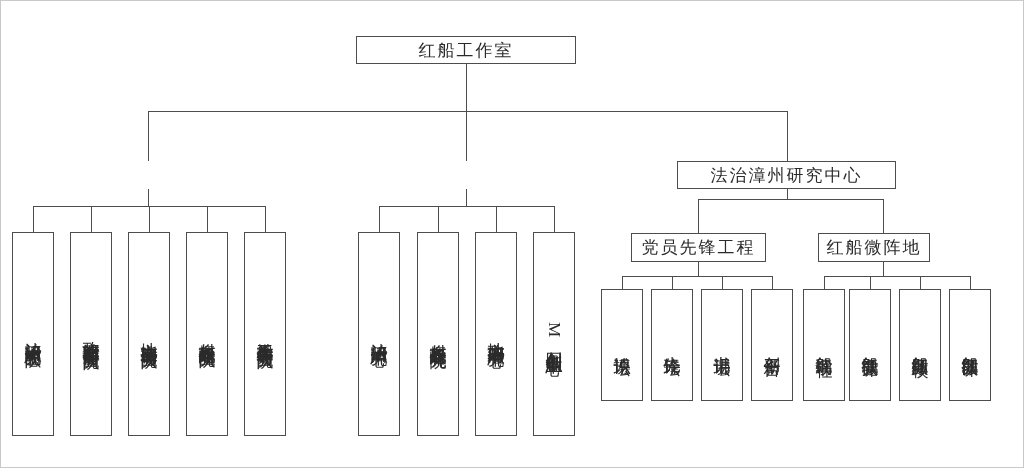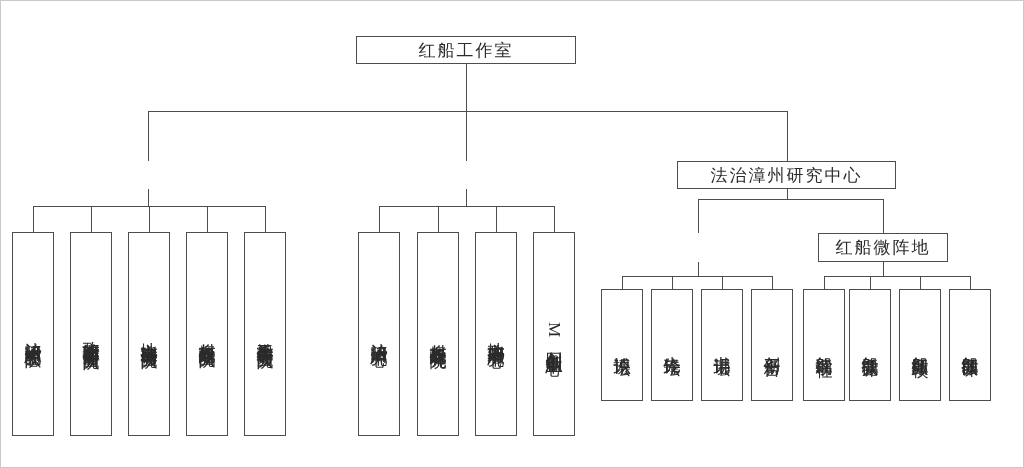--- a/index.html
+++ b/index.html
@@ -112,21 +112,24 @@
   </div>
   <div class="vbox minh-a" style="left:532px;top:231px">
     <span>M创园创新创业中心</span>
   </div>
 
   <div class="vline" style="left:786px;top:188px;height:10px"></div>
   <div class="hline" style="left:697px;top:198px;width:186px"></div>
   <div class="vline" style="left:697px;top:198px;height:34px"></div>
   <div class="vline" style="left:882px;top:198px;height:34px"></div>
 
-  <div class="hbox" style="left:817px;top:232px;width:130px;height:29px">
+  <div class="hbox" style="left:630px;top:232px;width:135px;height:29px">
+    <span>党员先锋工程</span>
+  </div>
+  <div class="hbox" style="left:817px;top:232px;width:112px;height:29px">
     <span>红船微阵地</span>
   </div>
 
   <div class="vline" style="left:697px;top:261px;height:14px"></div>
   <div class="hline" style="left:621px;top:275px;width:151px"></div>
   <div class="vline" style="left:621px;top:275px;height:13px"></div>
   <div class="vline" style="left:671px;top:275px;height:13px"></div>
   <div class="vline" style="left:721px;top:275px;height:13px"></div>
   <div class="vline" style="left:771px;top:275px;height:13px"></div>
 

